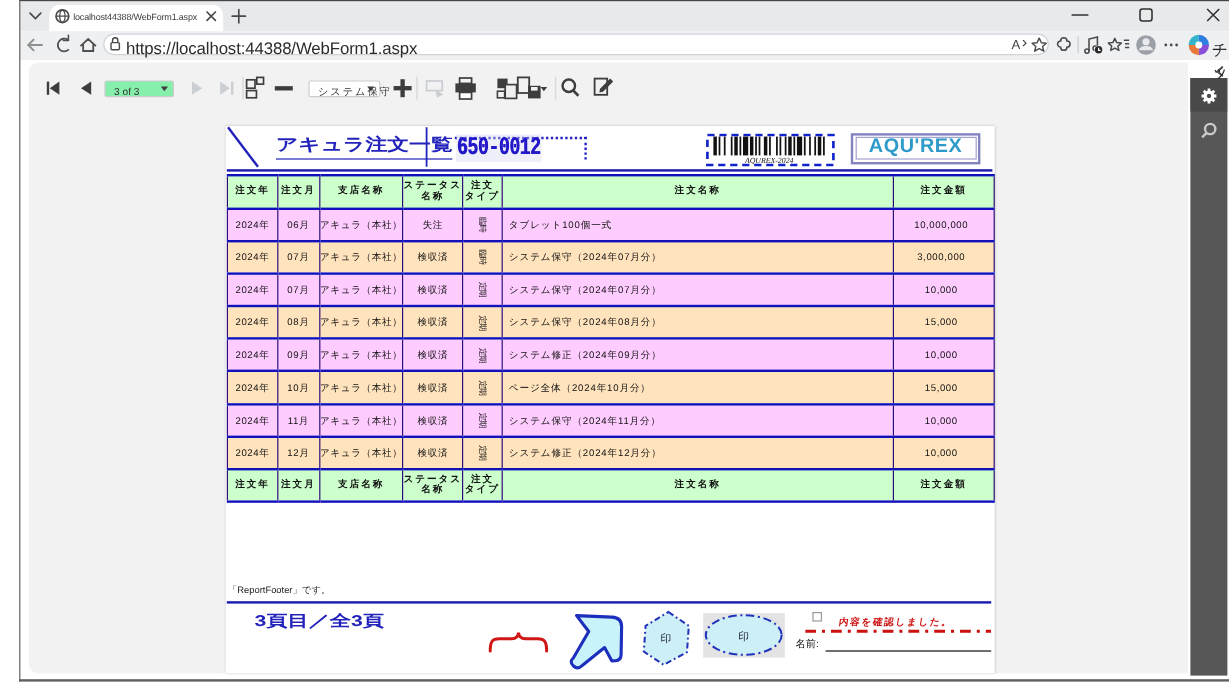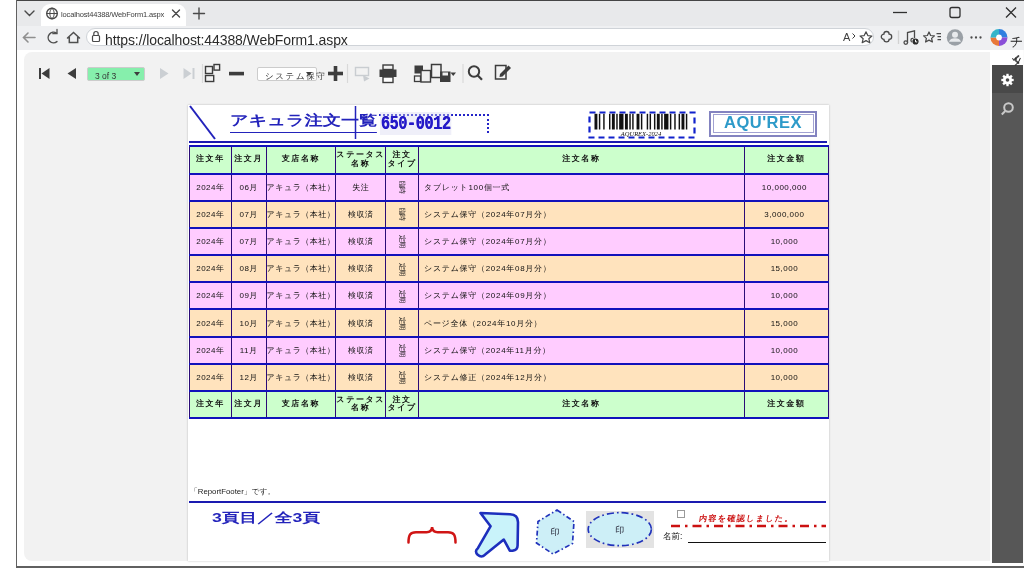--- a/index.html
+++ b/index.html
@@ -299,21 +299,21 @@
             <td class="og"><span class="rot">定期</span></td>
             <td class="og nm">システム保守（2024年08月分）</td>
             <td class="og amt">15,000</td>
           </tr>
           <tr style="height:27.2px">
             <td class="pk">2024年</td>
             <td class="pk">09月</td>
             <td class="pk">アキュラ（本社）</td>
             <td class="pk">検収済</td>
             <td class="pk"><span class="rot">定期</span></td>
-            <td class="pk nm">システム保守（2024年09月分）</td>
+            <td class="pk nm">システム修正（2024年09月分）</td>
             <td class="pk amt">10,000</td>
           </tr>
           <tr style="height:27.2px">
             <td class="og">2024年</td>
             <td class="og">10月</td>
             <td class="og">アキュラ（本社）</td>
             <td class="og">検収済</td>
             <td class="og"><span class="rot">定期</span></td>
             <td class="og nm">ページ全体（2024年10月分）</td>
             <td class="og amt">15,000</td>

